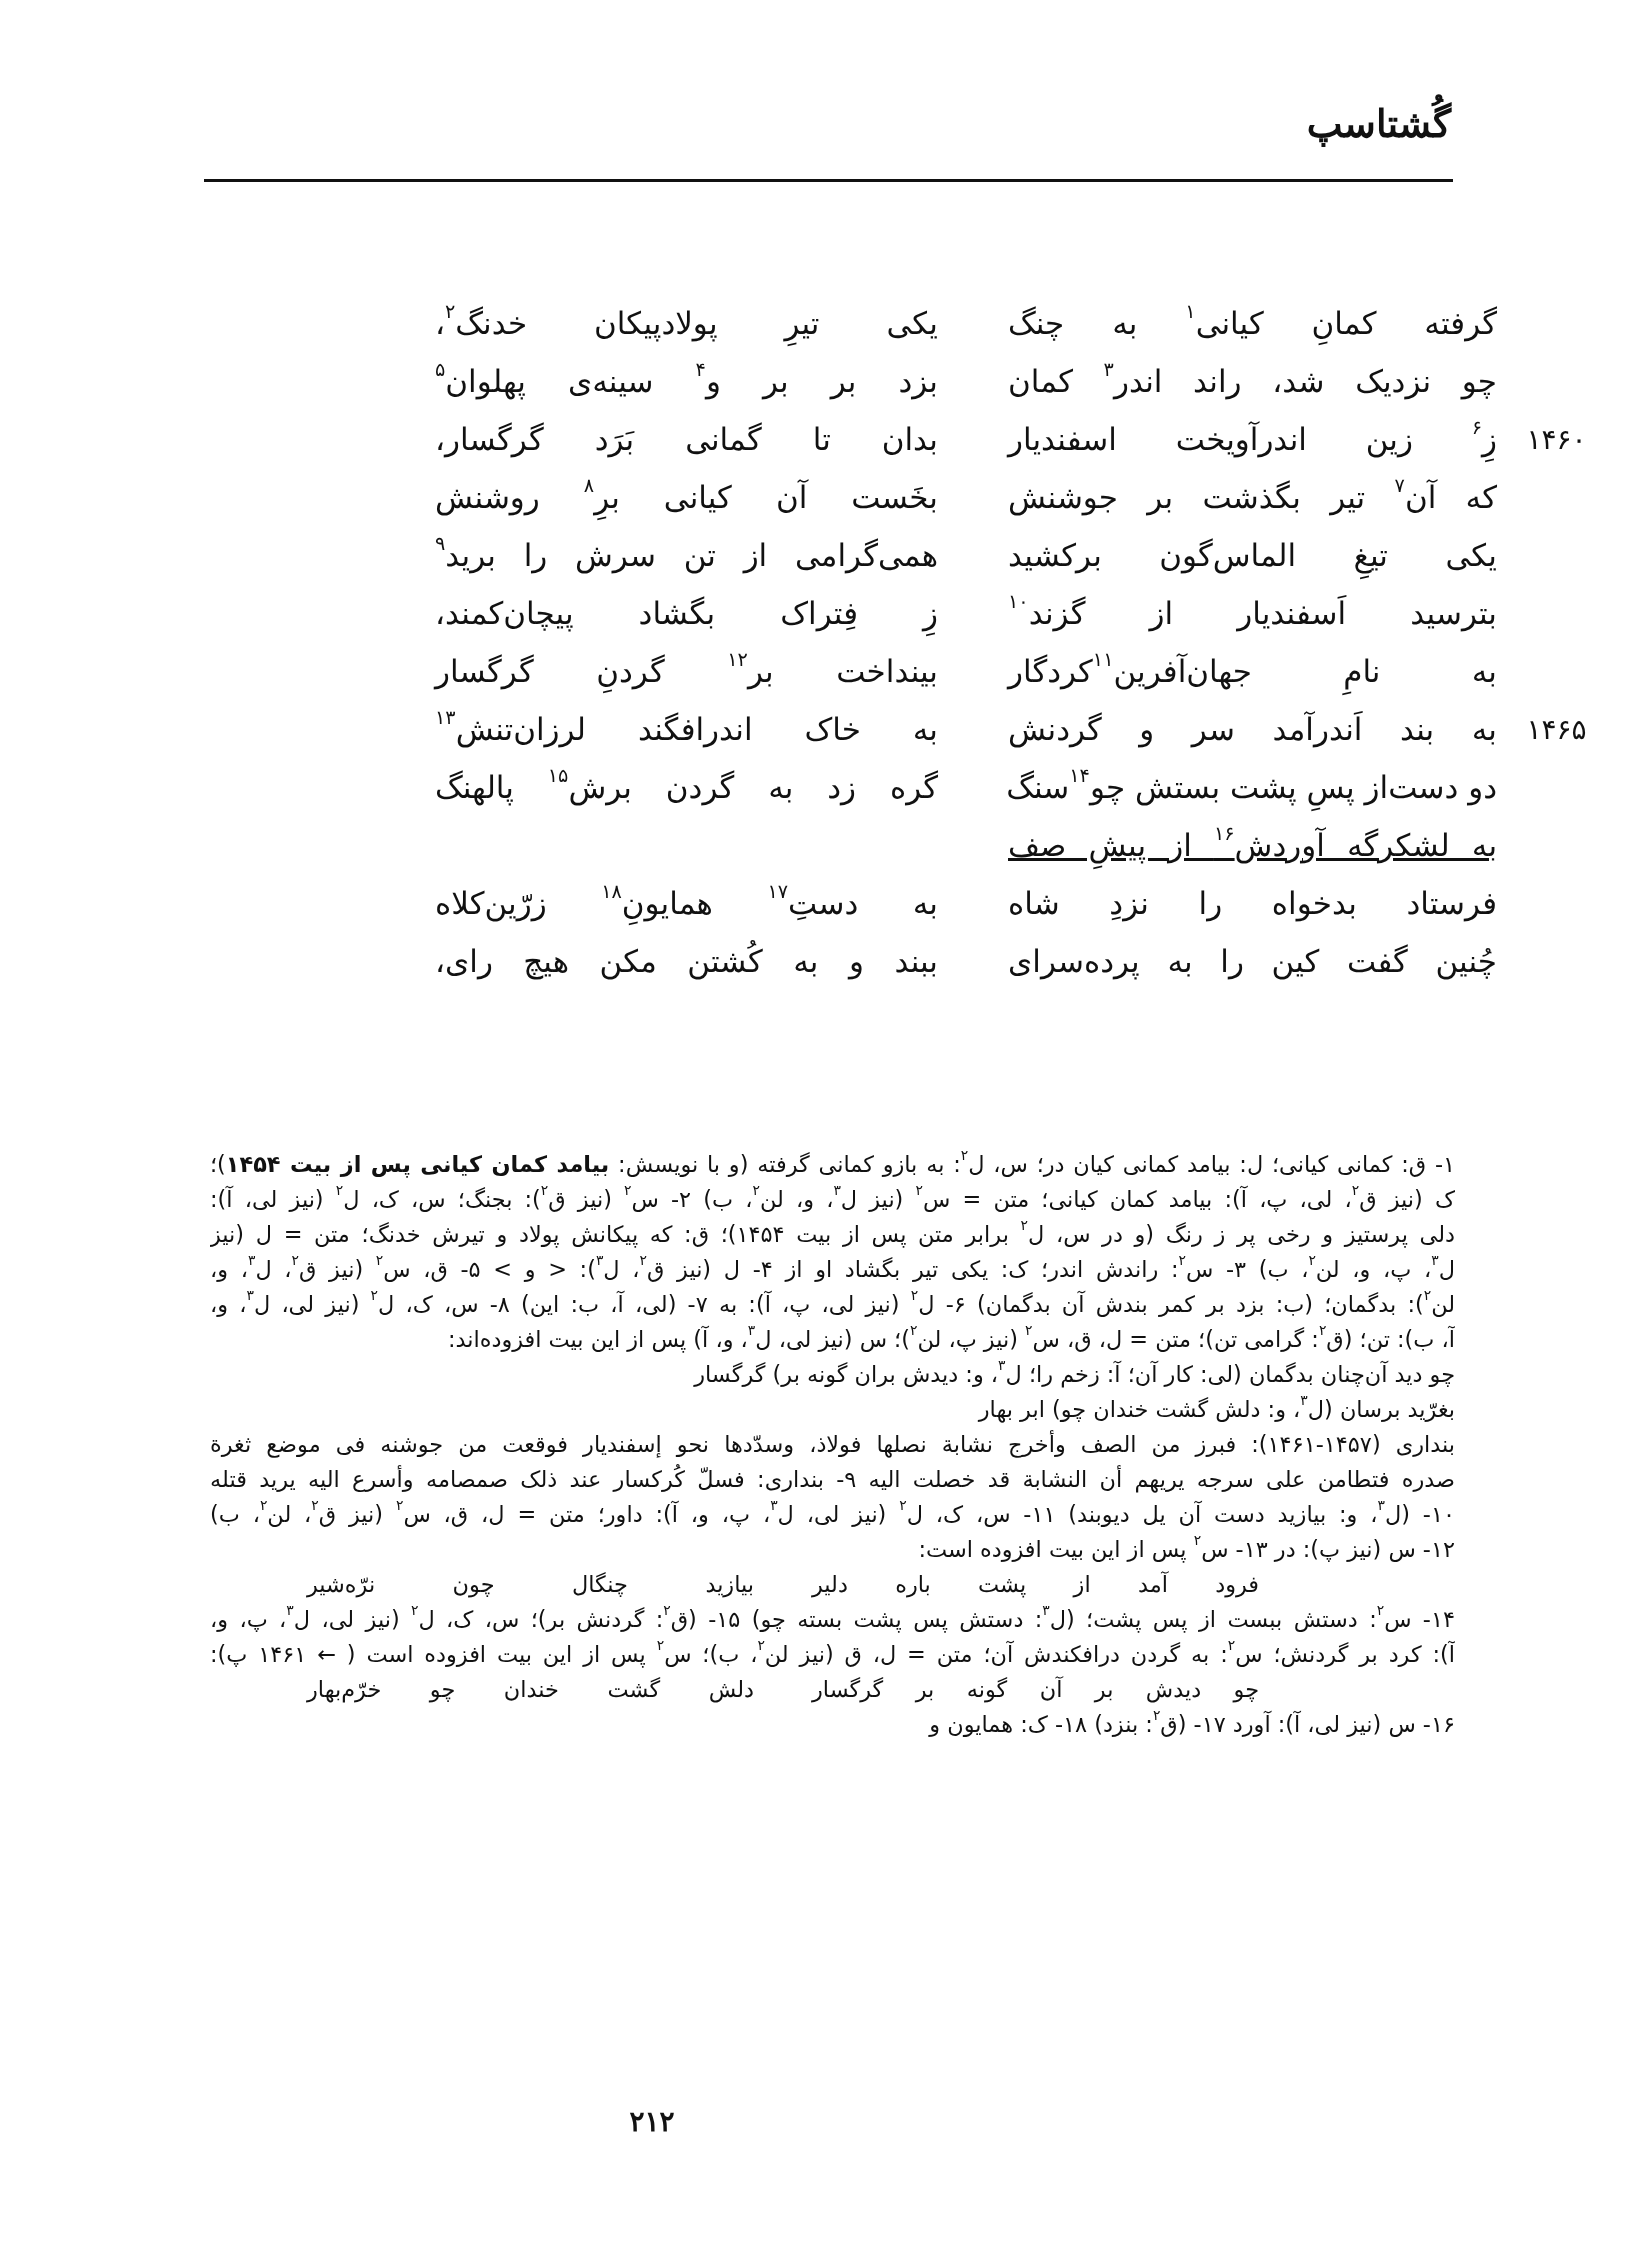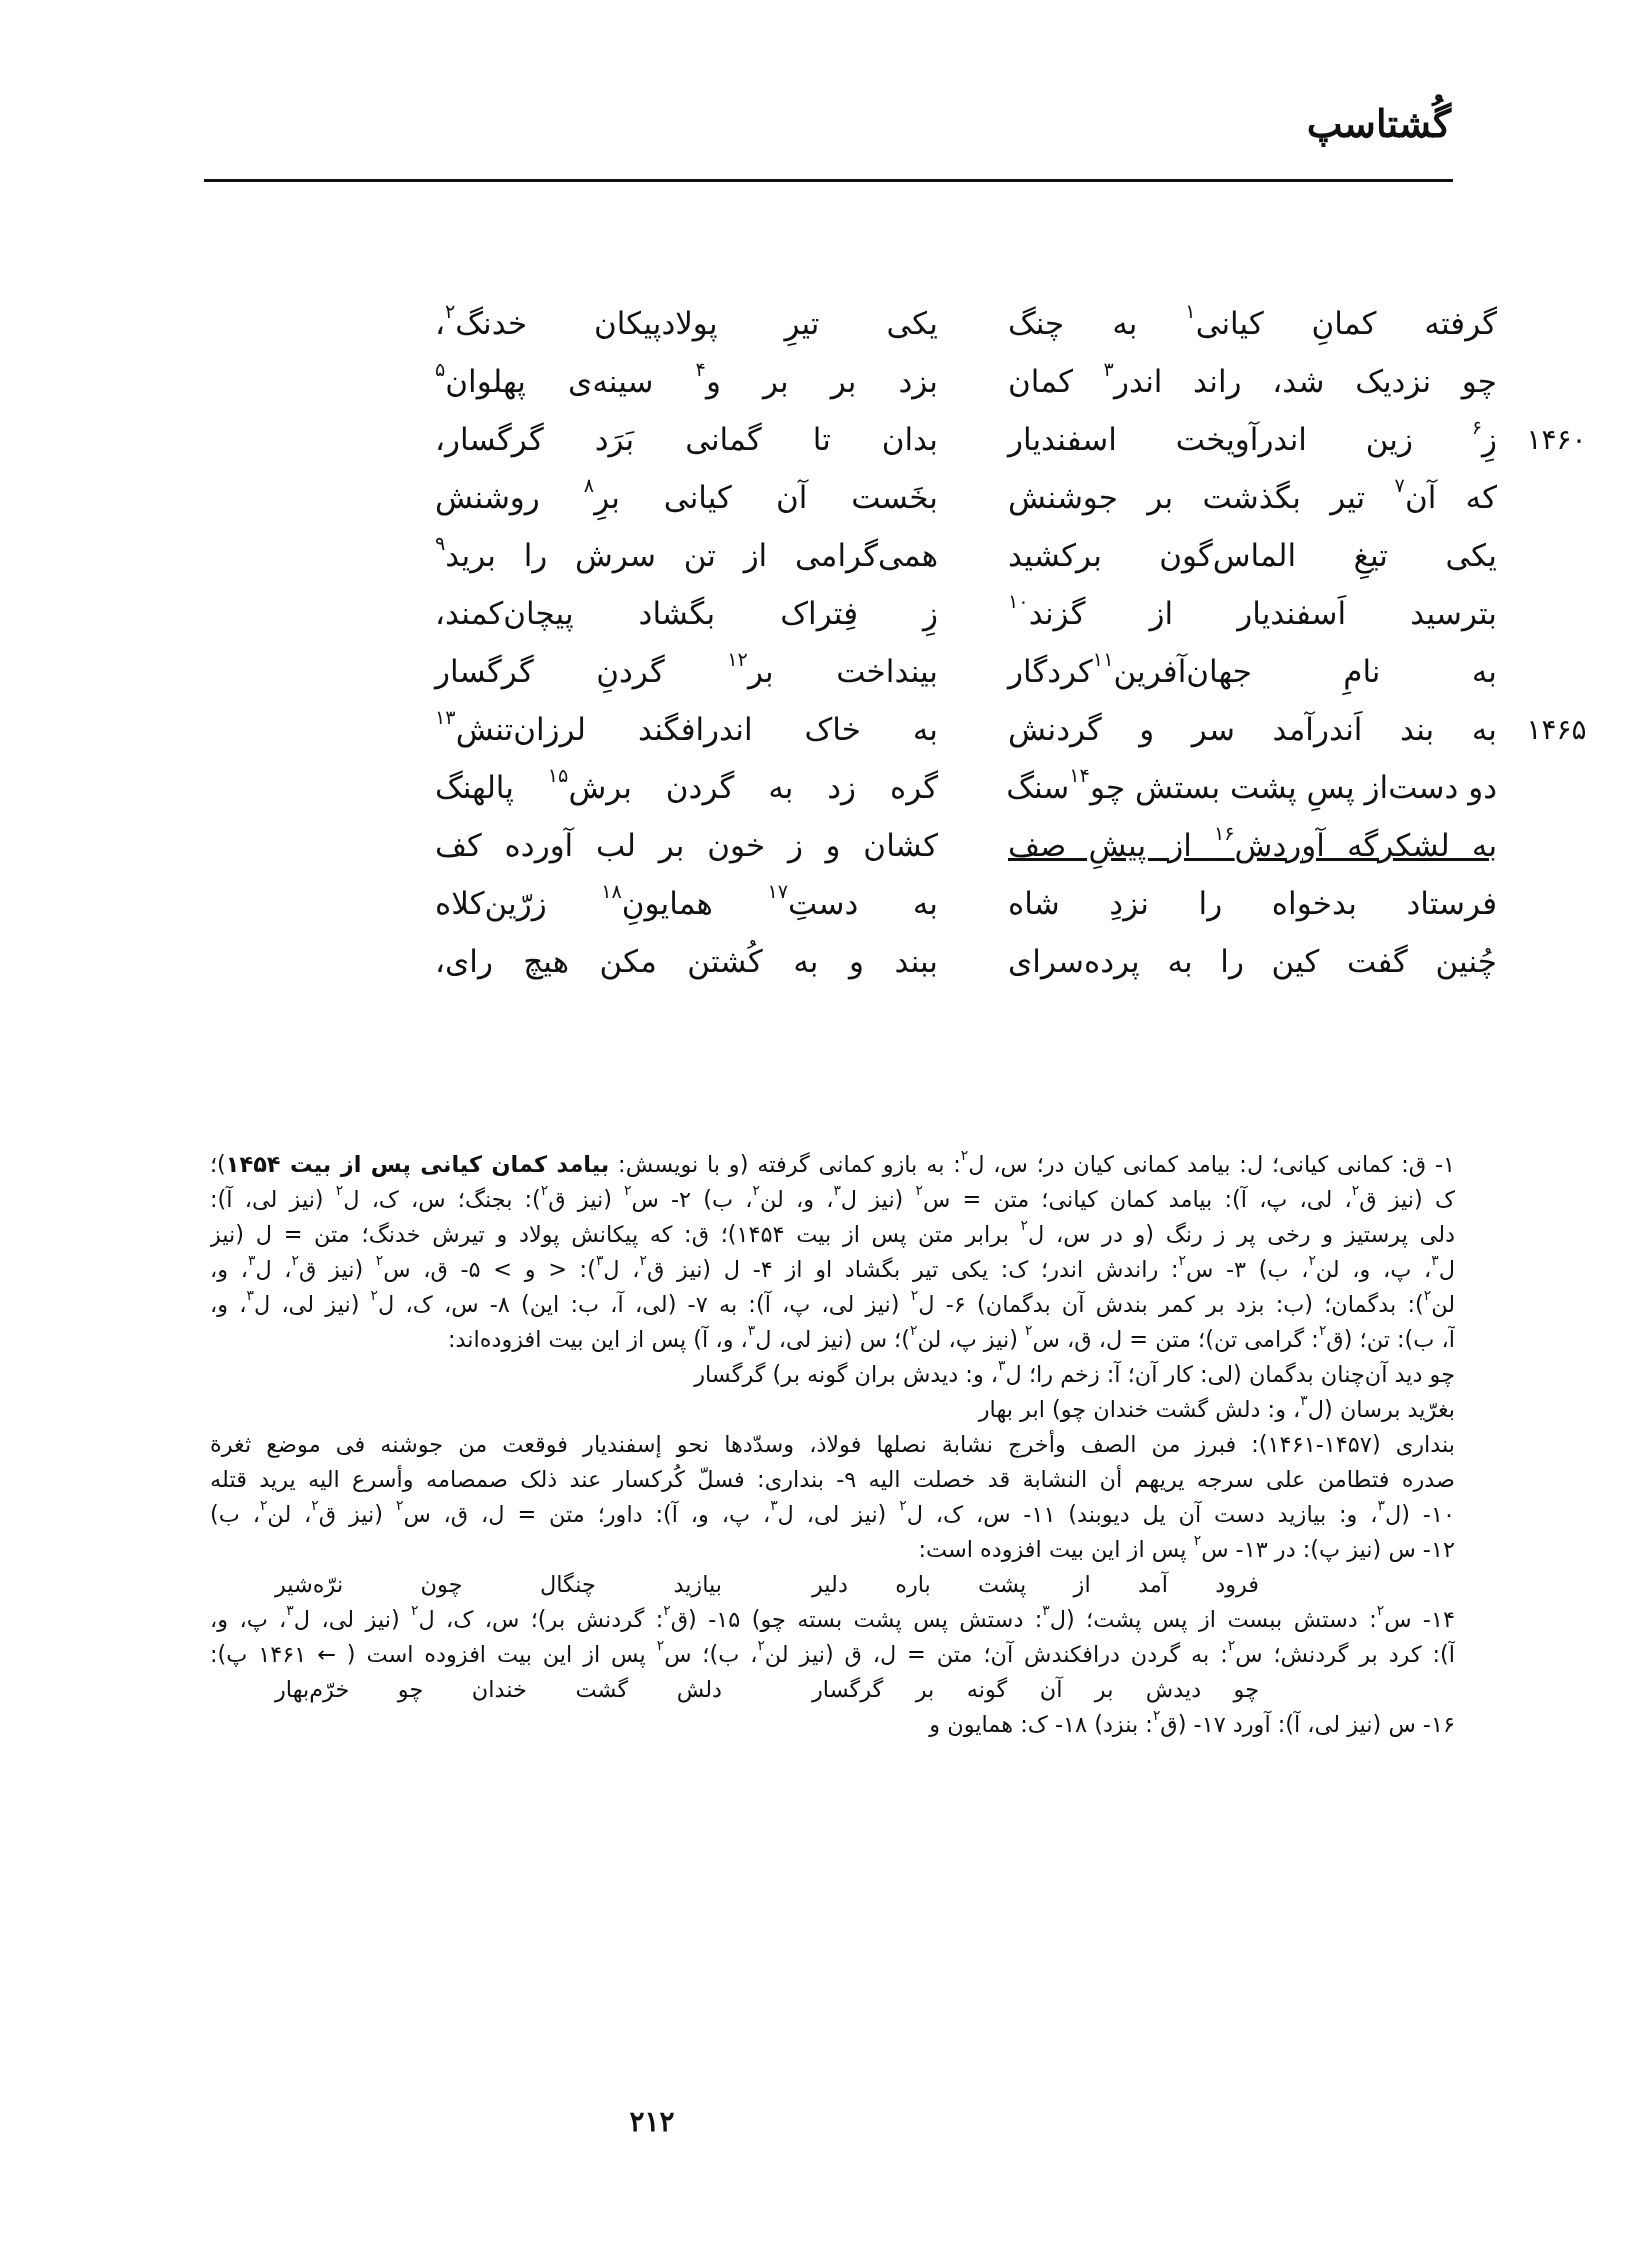--- a/index.html
+++ b/index.html
@@ -42,21 +42,21 @@
   .fn-line {
     height: 35px; line-height: 35px; white-space: nowrap; overflow: hidden;
     text-align: justify; text-align-last: justify;
   }
   .fn-line.short { text-align-last: right; }
   .fn-line.verse {
     font-family: "DejaVu Serif", serif; text-align-last: right; padding-right: 0;
     display: flex; justify-content: flex-start; gap: 0;
   }
   .fn-verse-h { display: inline-block; width: 447px; text-align: justify; text-align-last: justify; }
-  .fn-verse-h.first { margin-right: 196px; margin-left: 90px; }
+  .fn-verse-h.first { margin-right: 196px; margin-left: 58px; }
   .b { font-weight: bold; }
   .page-number {
     position: absolute; top: 2105px; left: 0; width: 1304px; text-align: center;
     font-family: "DejaVu Serif", serif; font-size: 28px; font-weight: bold; direction: rtl;
   }
 </style>
 </head>
 <body>
 
 <div class="page-header-title">گُشتاسپ</div>
@@ -96,21 +96,20 @@
       <div class="verse-num">۱۴۶۵</div>
       <div class="hemistich right" style="display: block; text-align: justify; text-align-last: justify;"><span><span>به بند اَندرآمد سر و گردنش</span></span></div>
       <div class="hemistich left" style="display: block; text-align: justify; text-align-last: justify;"><span><span>به خاک اندرافگند لرزان‌تنش</span><sup>۱۳</sup></span></div>
     </div>
     <div class="verse-row">
       <div class="hemistich right" style="display: block; text-align: justify; text-align-last: justify;"><span><span>دو دست‌از پسِ پشت بستش چو</span><sup>۱۴</sup><span>سنگ</span></span></div>
       <div class="hemistich left" style="display: block; text-align: justify; text-align-last: justify;"><span><span>گره زد به گردن برش</span><sup>۱۵</sup><span> پالهنگ</span></span></div>
     </div>
     <div class="verse-row">
       <div class="hemistich right" style="display: block; text-align: justify; text-align-last: justify; text-decoration: underline;"><span><span>به لشکرگه آوردش</span><sup>۱۶</sup><span> از پیشِ صف</span></span></div>
-      <div class="hemistich left" style="display: block; text-align: justify; text-align-last: justify;"><span><span>کشان و ز خون بر لب آورده کف</span></span></div>
     </div>
     <div class="verse-row">
       <div class="hemistich right" style="display: block; text-align: justify; text-align-last: justify;"><span><span>فرستاد بدخواه را نزدِ شاه</span></span></div>
       <div class="hemistich left" style="display: block; text-align: justify; text-align-last: justify;"><span><span>به دستِ</span><sup>۱۷</sup><span> همایونِ</span><sup>۱۸</sup><span> زرّین‌کلاه</span></span></div>
     </div>
     <div class="verse-row">
       <div class="hemistich right" style="display: block; text-align: justify; text-align-last: justify;"><span><span>چُنین گفت کین را به پرده‌سرای</span></span></div>
       <div class="hemistich left" style="display: block; text-align: justify; text-align-last: justify;"><span><span>ببند و به کُشتن مکن هیچ رای،</span></span></div>
     </div>
   </div>

